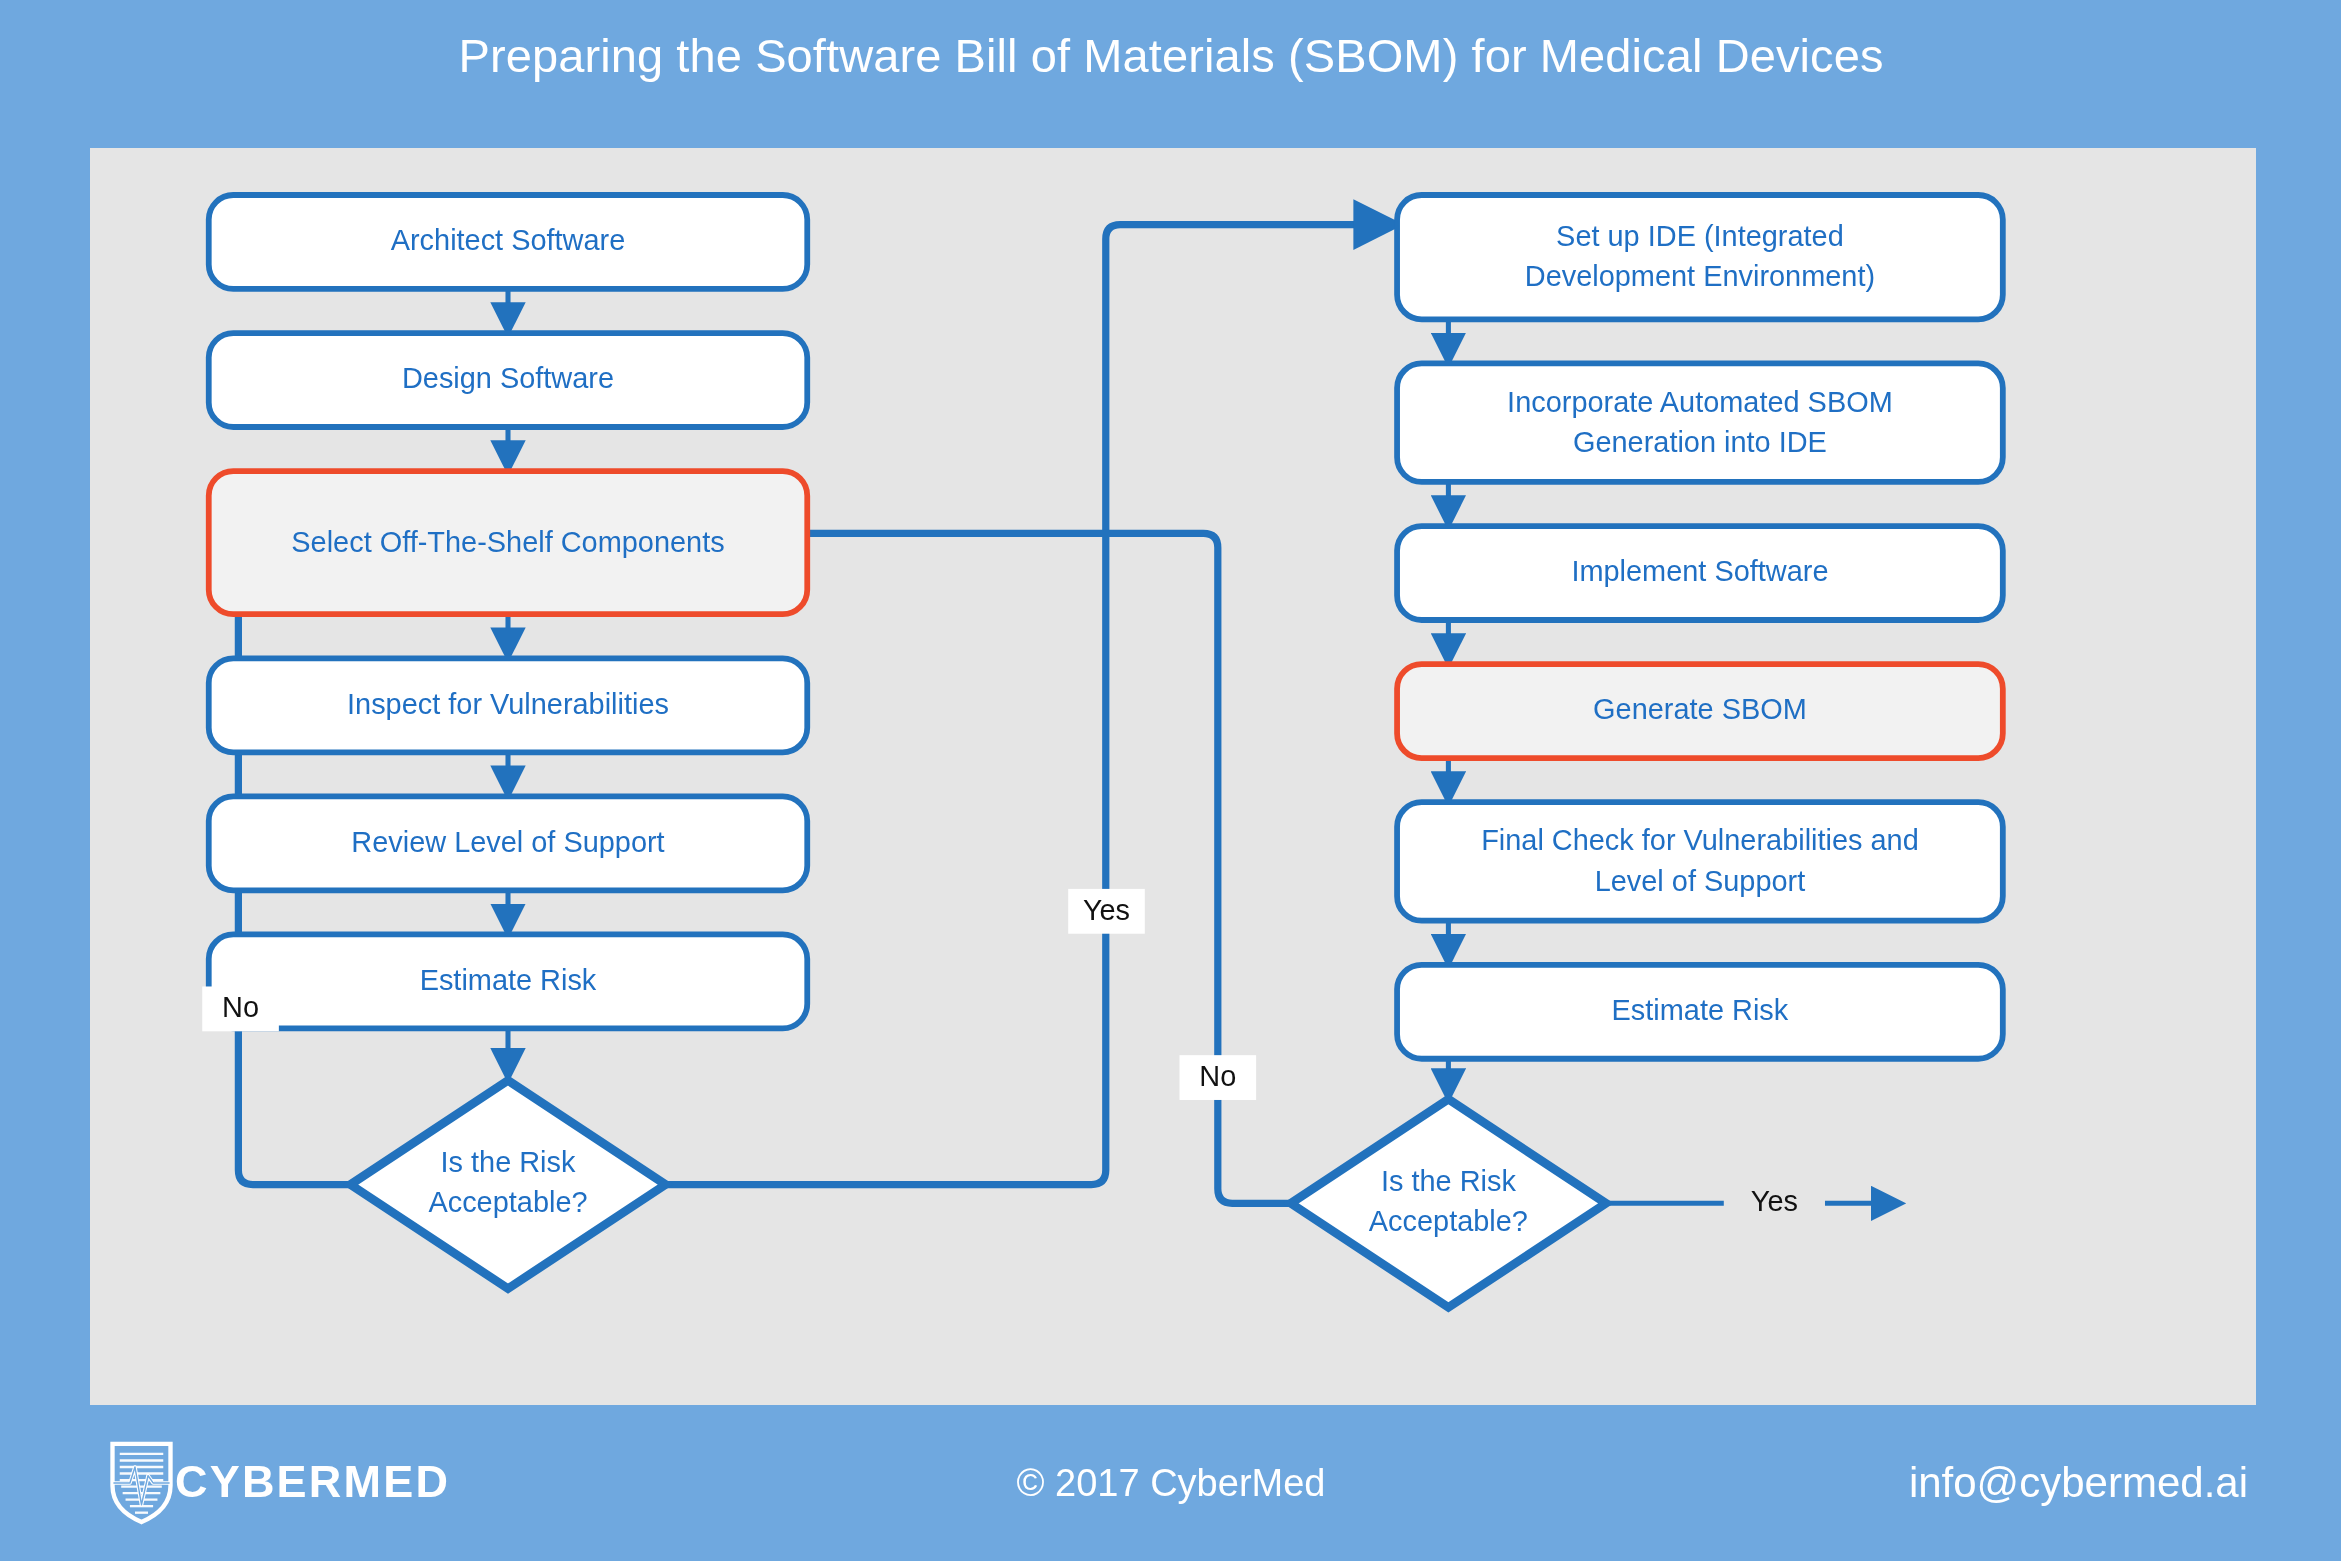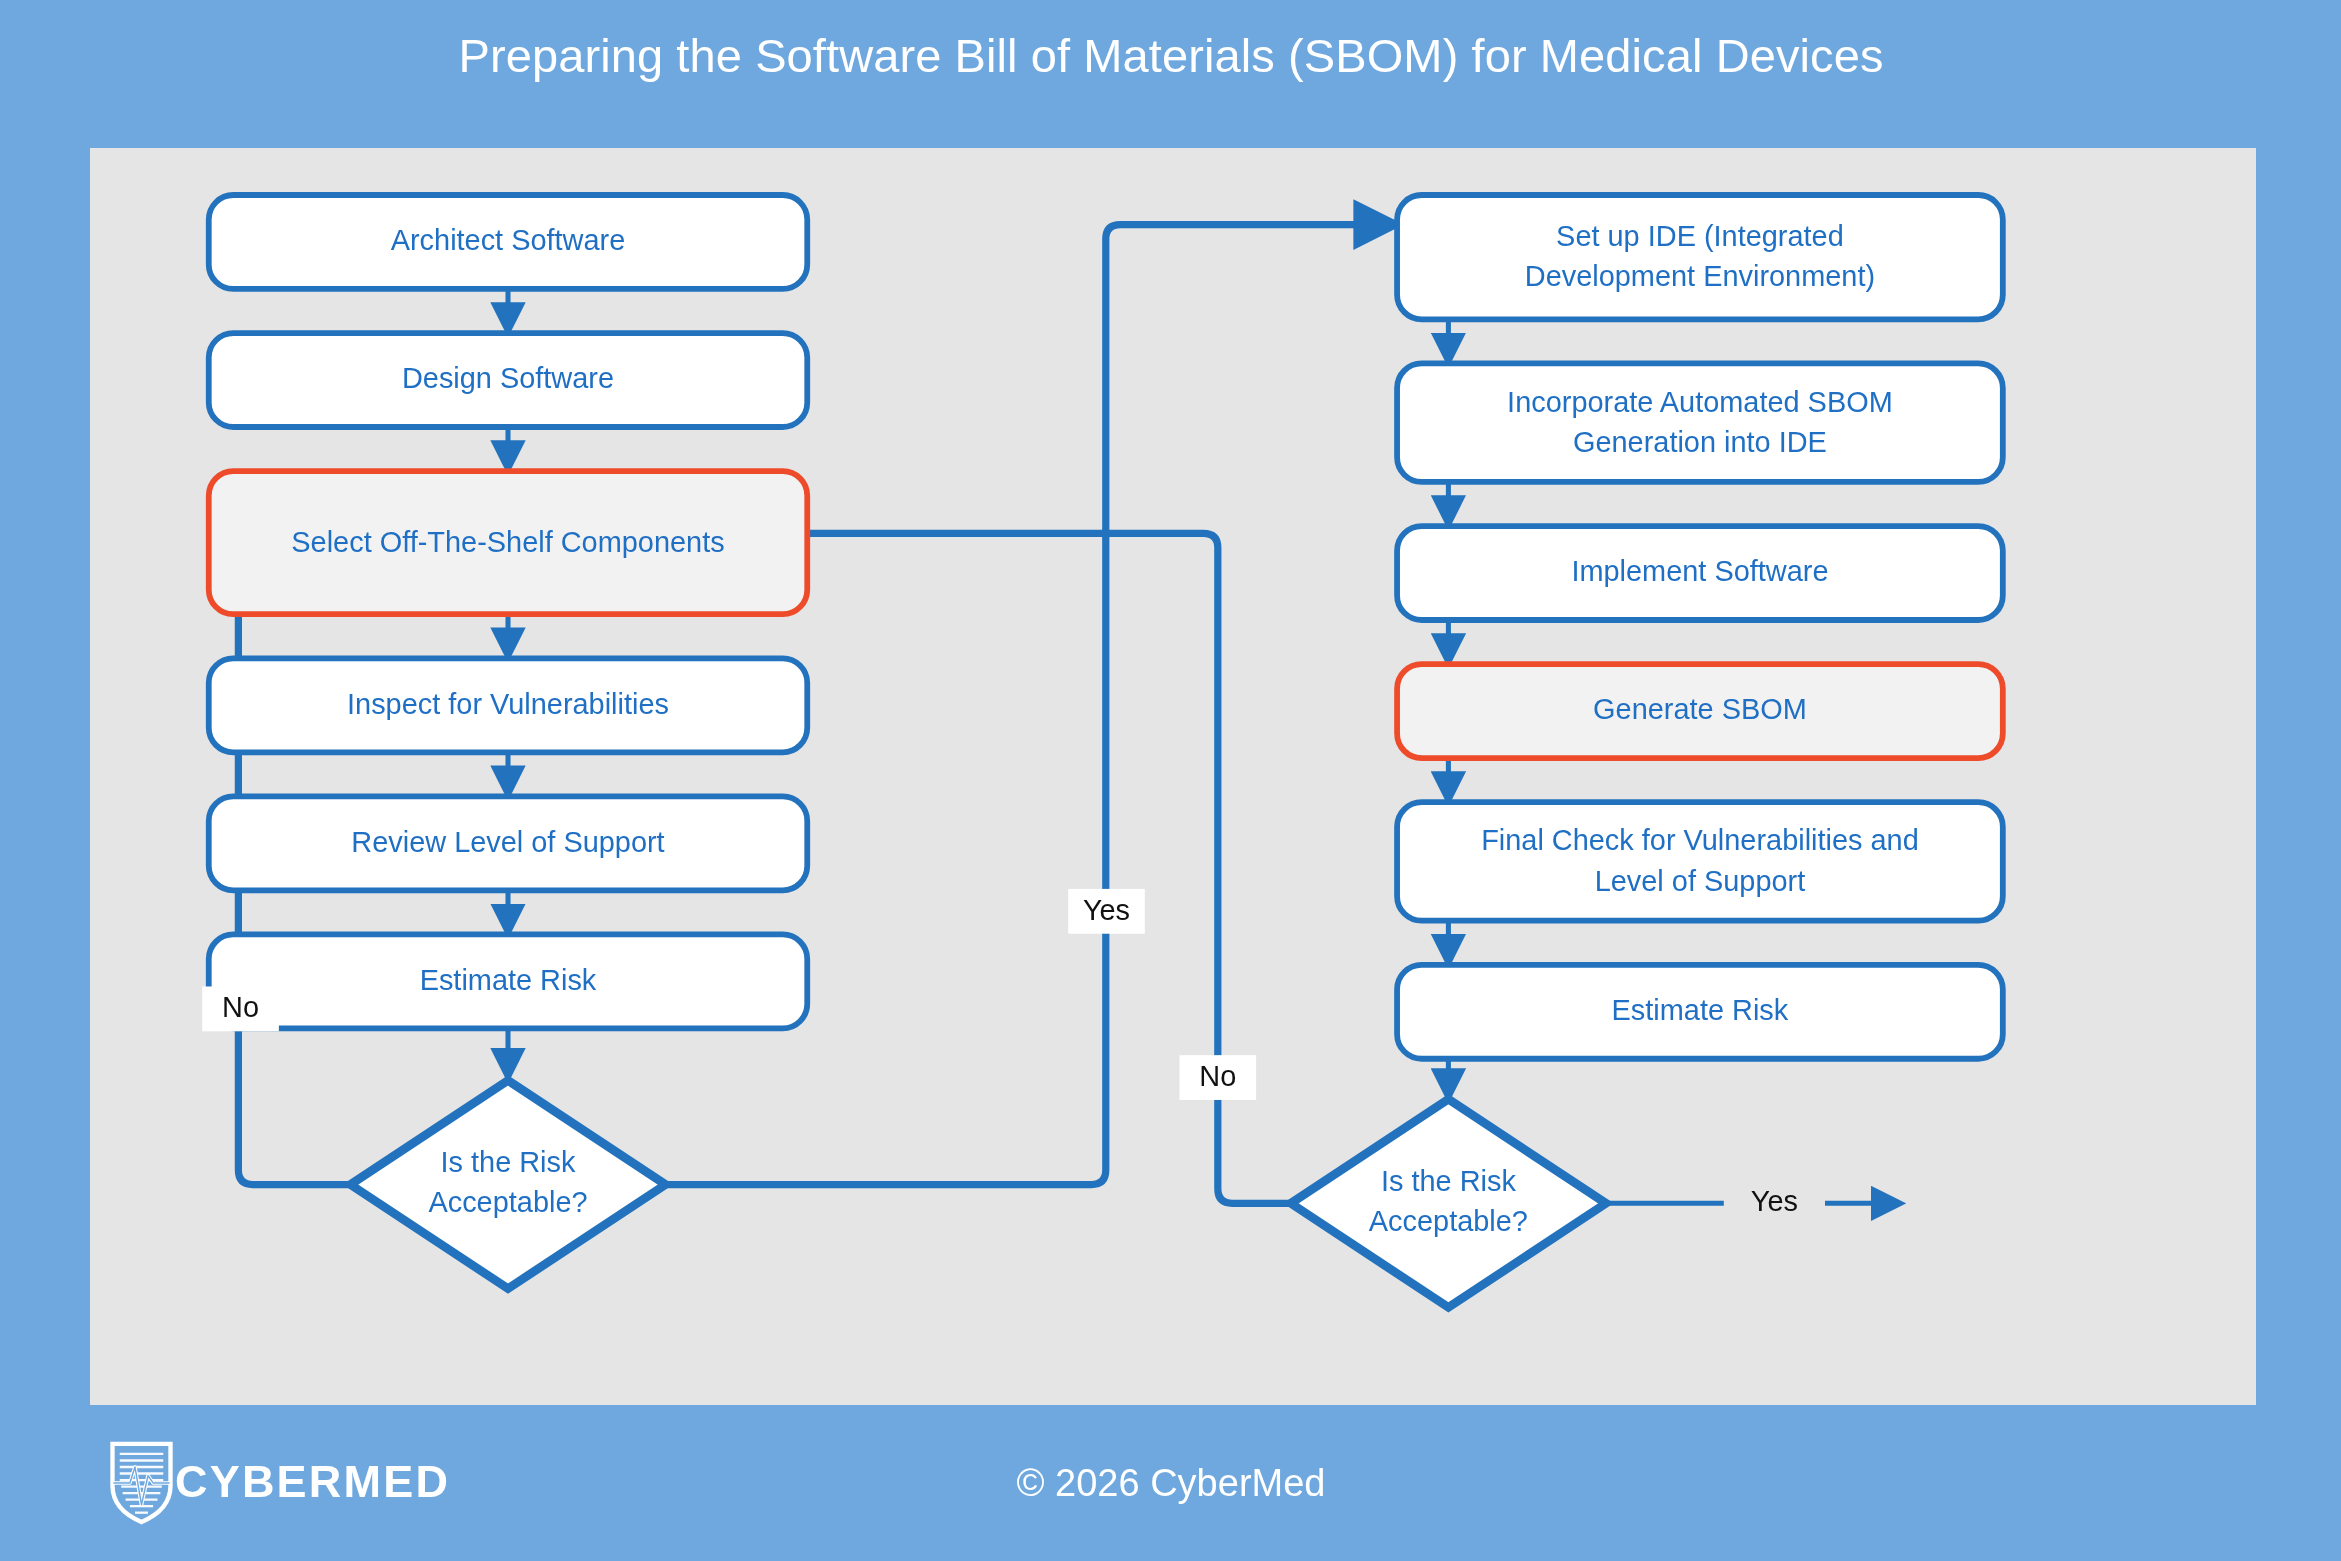--- a/index.html
+++ b/index.html
@@ -231,19 +231,20 @@
           <line x1="24" y1="85" x2="68" y2="85"></line>
           <line x1="30" y1="94" x2="62" y2="94"></line>
           <line x1="37" y1="103" x2="55" y2="103"></line>
         </g>
         <path d="M8 62 L30 62 L37 40 L46 92 L55 52 L62 62 L84 62" fill="none" stroke="#FFFFFF" stroke-width="5" stroke-linejoin="round" stroke-linecap="round"></path>
         <path d="M8 62 L30 62 L37 40 L46 92 L55 52 L62 62 L84 62" fill="none" stroke="#6FA8DF" stroke-width="2" stroke-linejoin="round" stroke-linecap="round"></path>
       </svg>
       <span id="logo-word">CYBERMED</span>
     </div>
 
-    <div id="copyright">© 2026 CyberMed</div>
-
+    <div id="copyright">© 2017 CyberMed</div>
+
+    <div id="contact">info@cybermed.ai</div>
 
   </div>
 
 </div>
 
 
 </body></html>

